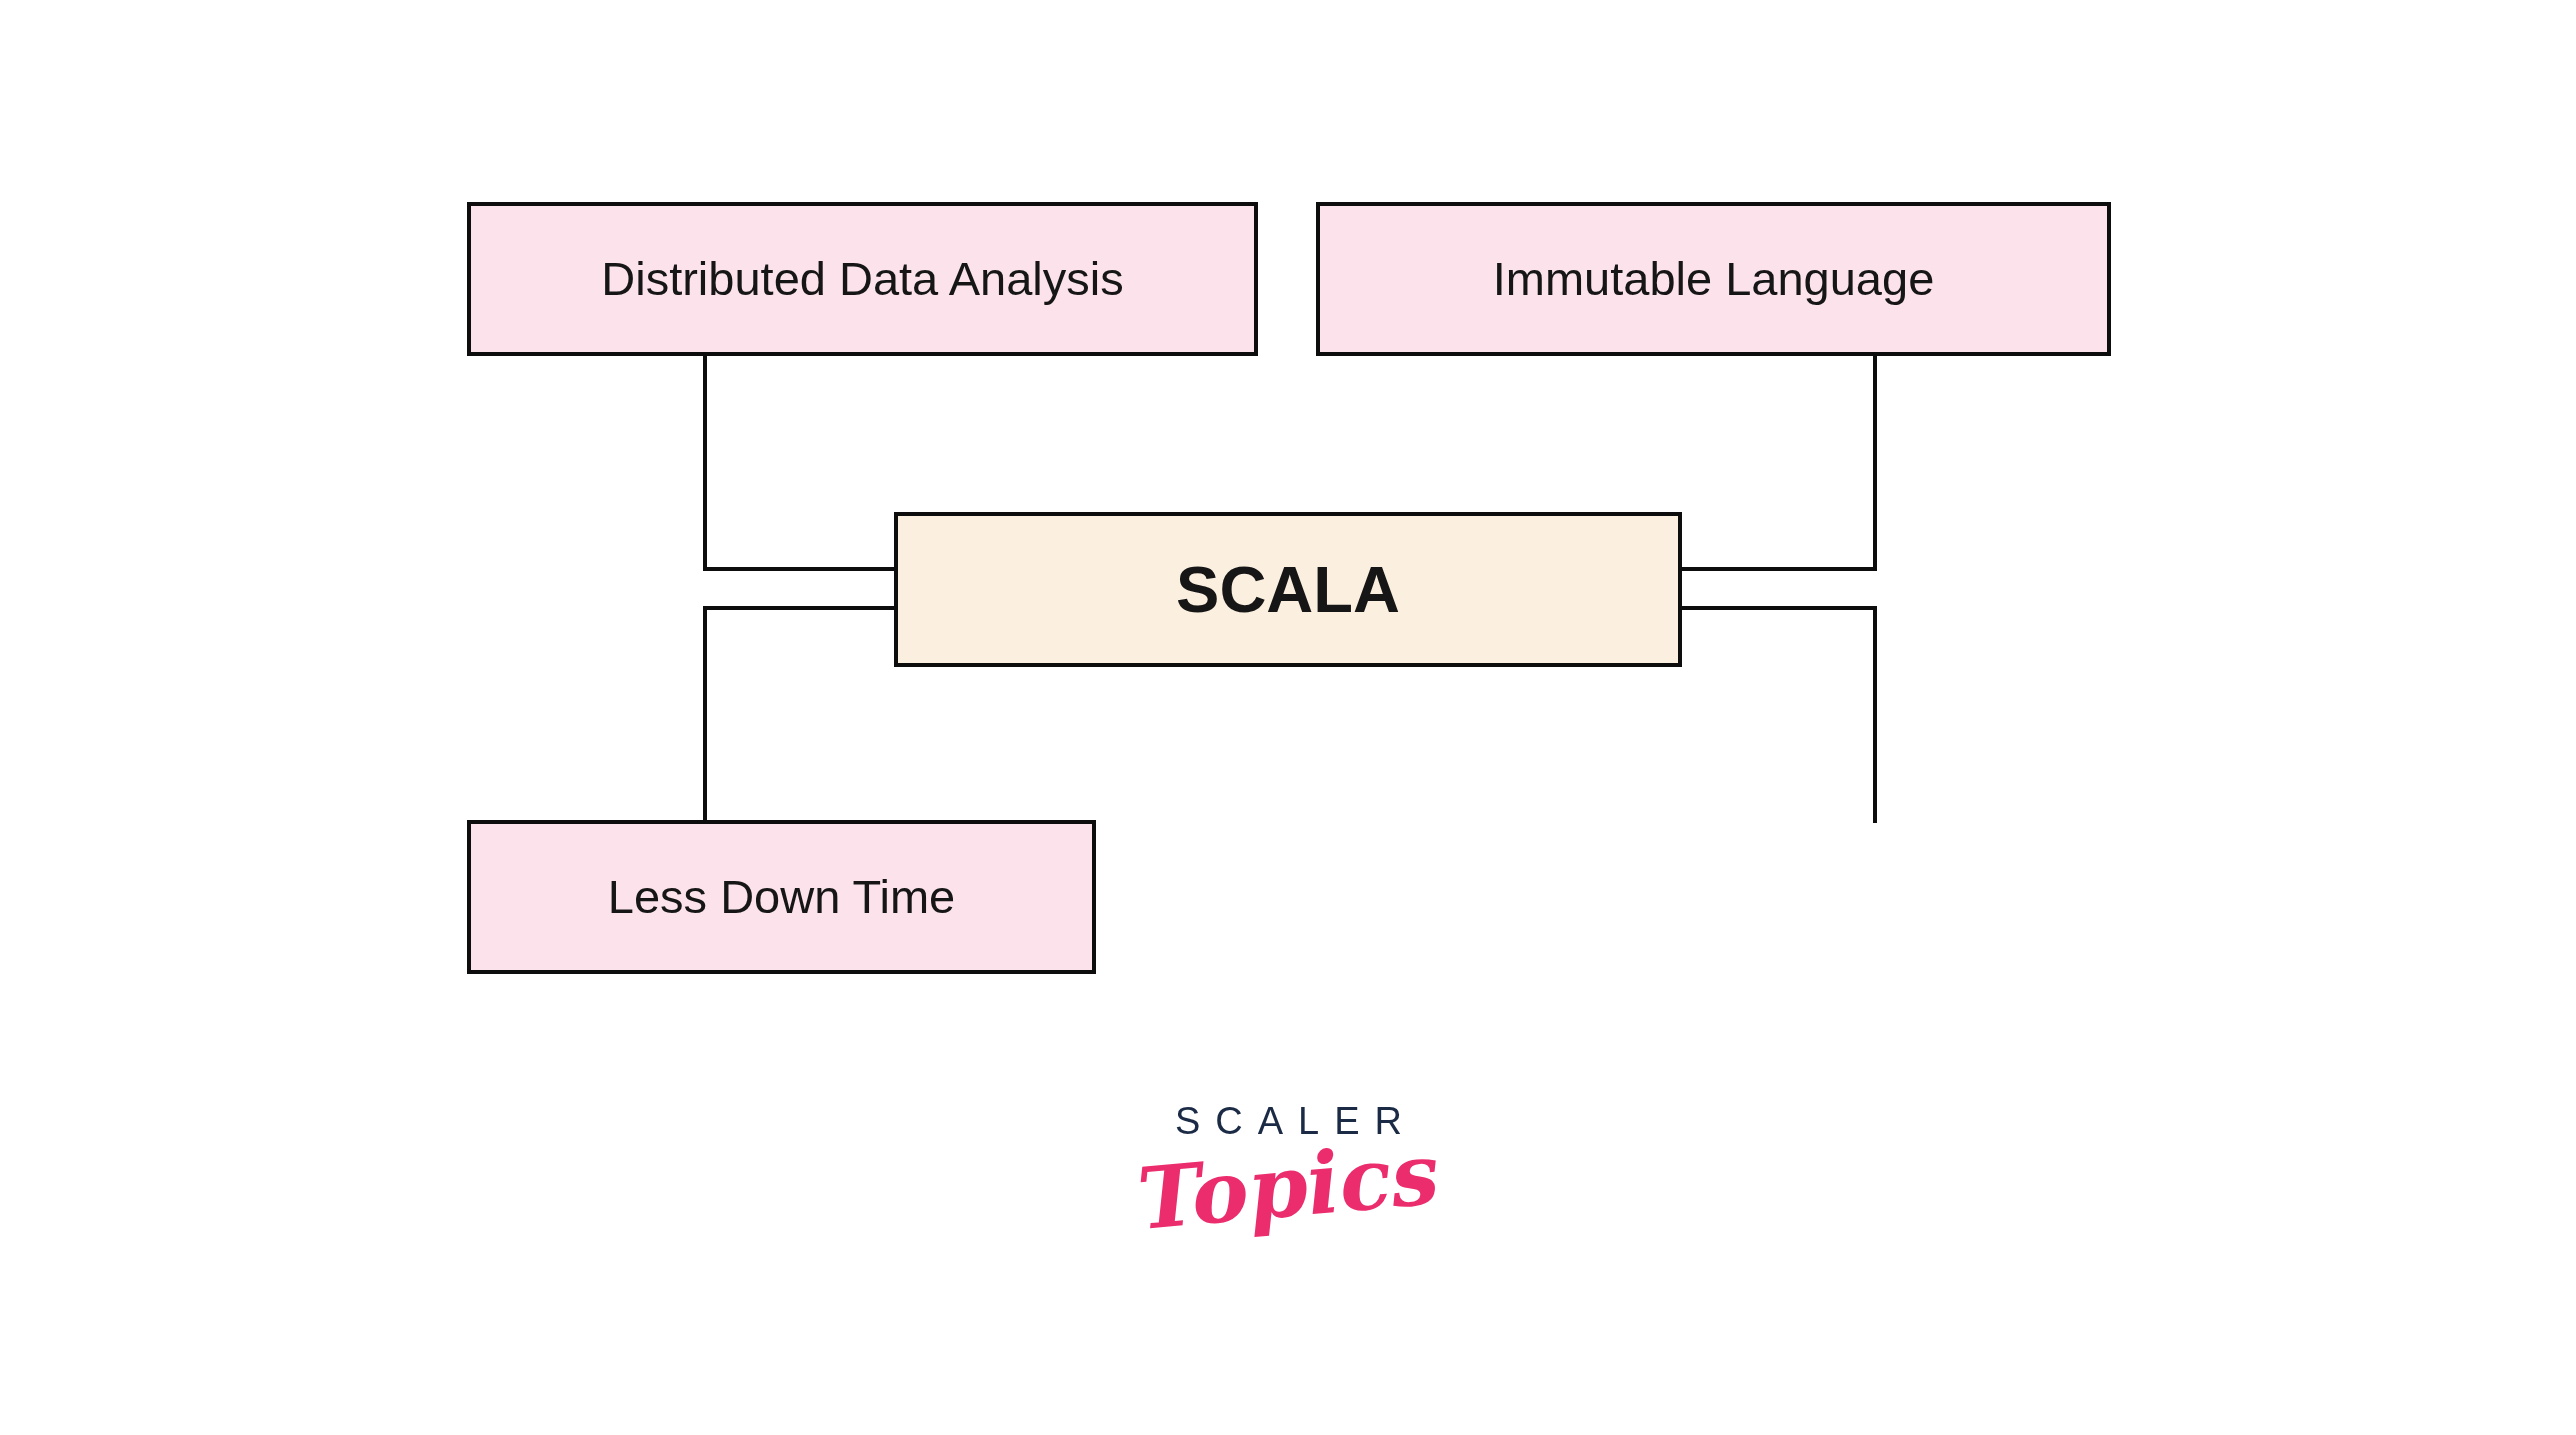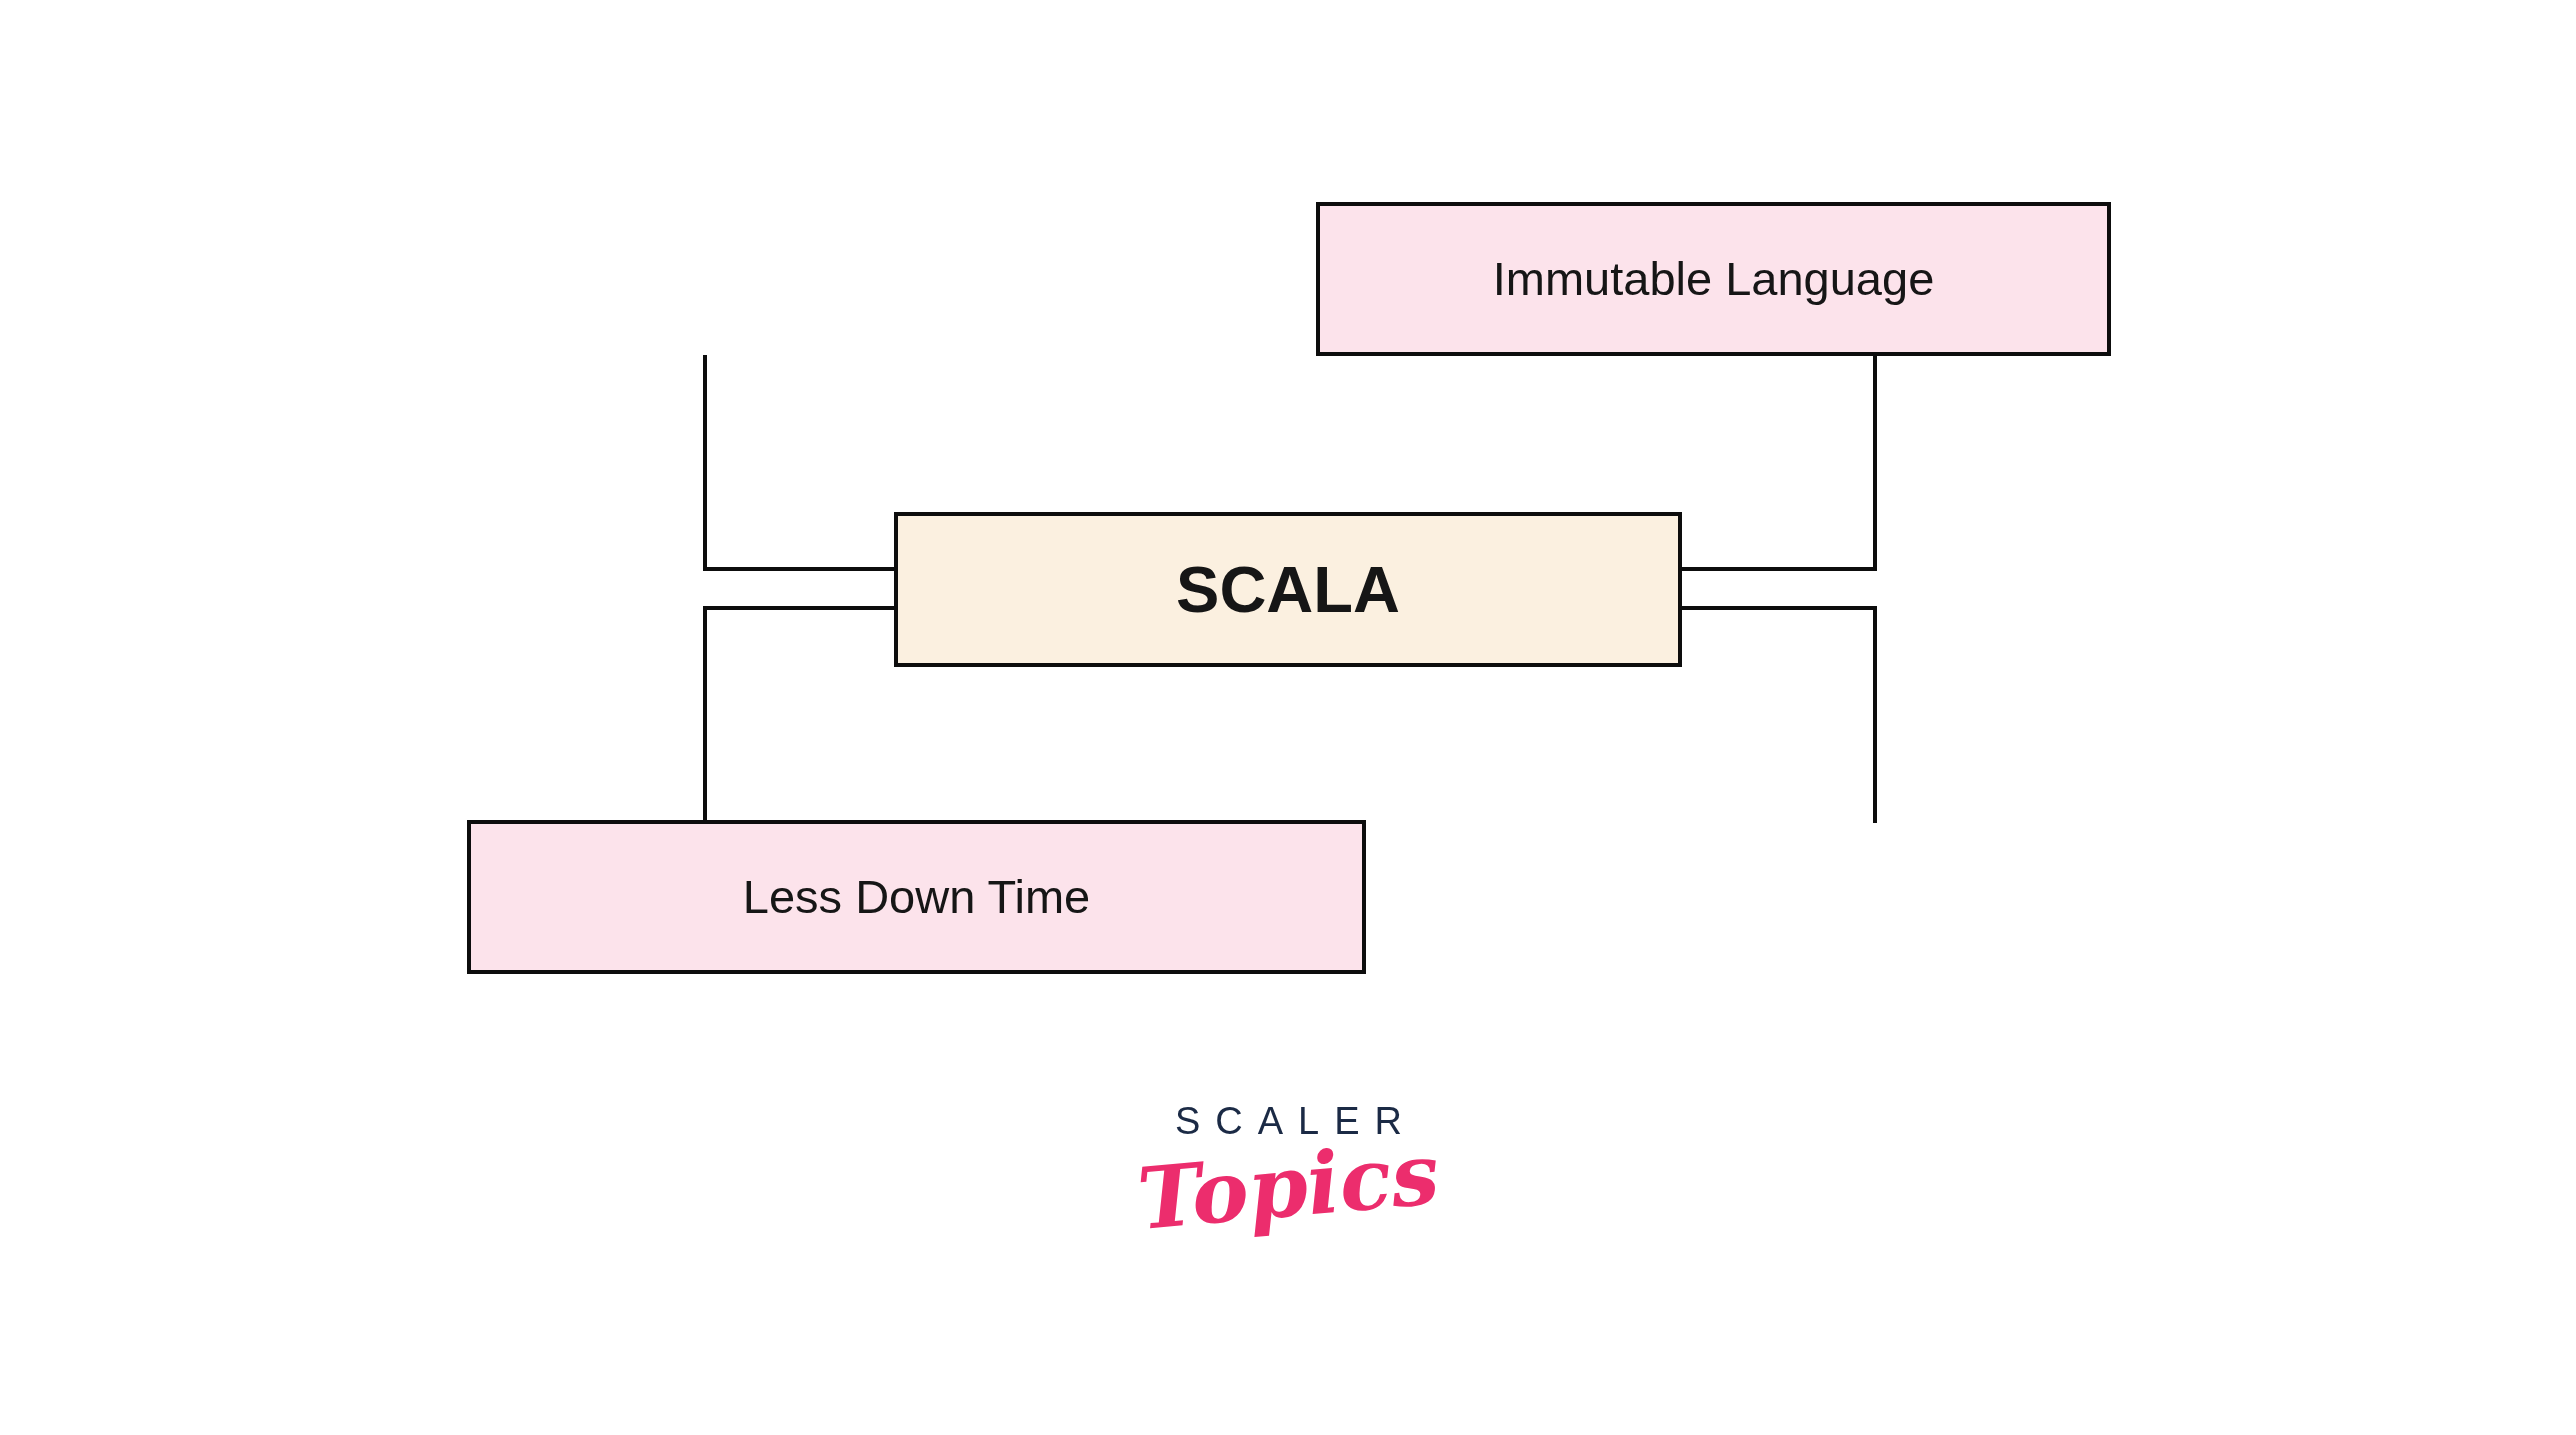--- a/index.html
+++ b/index.html
@@ -27,21 +27,21 @@
     line-height: 1.2;
     text-align: center;
     white-space: nowrap;
   }
   .node.pink   { background: var(--color-node_pink, #fce3eb); }
   .node.cream  { background: var(--color-node_cream, #fbf0e0); font-weight: 700; font-size: 65px; }
 
   .node-top-left     { left: 467px;  top: 202px;  width: 791px; height: 154px; }
   .node-top-right    { left: 1316px; top: 202px;  width: 795px; height: 154px; }
   .node-center       { left: 894px; top: 512px;  width: 788px; height: 155px; }
-  .node-bottom-left  { left: 467px;  top: 820px; width: 899px; height: 154px; }
+  .node-bottom-left  { left: 467px;  top: 820px; width: 629px; height: 154px; }
   .node-bottom-right { left: 1316px; top: 820px; width: 795px; height: 154px; }
 
   .line {
     position: absolute;
     background: var(--color-line, #0d0d0d);
   }
   
   .conn-tl-v { left: 703px;  top: 355px;  width: 3.8px;   height: 216px; }
   .conn-tl-h { left: 703px;  top: 567px;  width: 195px; height: 3.8px;  }
   .conn-bl-h { left: 703px;  top: 606px;  width: 195px; height: 3.8px;  }
@@ -85,20 +85,23 @@
 
   <div class="line conn-tl-v"></div>
   <div class="line conn-tl-h"></div>
   <div class="line conn-bl-h"></div>
   <div class="line conn-bl-v"></div>
   <div class="line conn-tr-v"></div>
   <div class="line conn-tr-h"></div>
   <div class="line conn-br-h"></div>
   <div class="line conn-br-v"></div>
 
+  <div class="node pink node-top-left">
+    <span>Distributed Data Analysis</span>
+  </div>
 
   <div class="node pink node-top-right">
     <span>Immutable Language</span>
   </div>
 
   <div class="node cream node-center">
     <span>SCALA</span>
   </div>
 
   <div class="node pink node-bottom-left">

